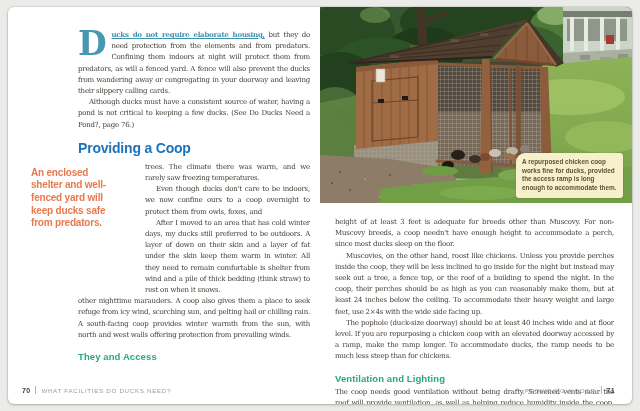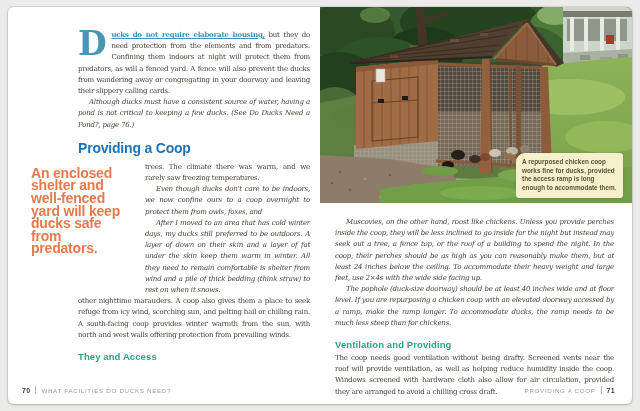--- a/index.html
+++ b/index.html
@@ -8,35 +8,35 @@
   .spread{position:absolute;left:8px;top:7px;width:624px;height:397px;background:#ffffff;
           border-radius:6px;overflow:hidden;box-shadow:0 1px 3px rgba(0,0,0,.22), 0 0 0 1px #dcdcd9;}
   .page{position:absolute;top:0;height:100%;width:312px;}
   .page-left{left:0;}
   .page-right{left:312px;}
 
   
   .bodytext{font-family:"DejaVu Serif",serif;font-size:7px;line-height:11.2px;
             letter-spacing:-0.2px;text-align:justify;color:#46403a;}
   .bodytext p{margin:0;}
-  .indent{text-indent:11px;font-style:italic;}
+  .indent{text-indent:11px;}
 
   .left-content{position:absolute;left:70px;right:10px;top:22px;}
   .dropcap{float:left;font-family:"DejaVu Serif",serif;font-weight:bold;color:#4796b3;
            font-size:33px;line-height:26px;margin:2px 5px 0 0;}
   .leadin{font-weight:bold;color:#3f90ae;text-decoration:underline;}
 
   .main-heading{font-family:"Liberation Sans",sans-serif;font-weight:bold;color:#1d73b9;
                 font-size:14px;line-height:15px;margin:10px 0 6px;letter-spacing:-0.2px;}
   .subhead{font-family:"Liberation Sans",sans-serif;font-weight:bold;color:#29a87c;
            font-size:9.5px;line-height:11px;margin:10px 0 3px;letter-spacing:0.1px;}
 
   .quote-row{display:flex;margin-left:-47px;margin-top:0;}
   .pullquote{flex:none;width:90px;padding-top:5px;font-family:"Liberation Sans",sans-serif;
-             font-weight:bold;color:#e8794e;font-size:14px;line-height:12.6px;text-align:left;}
+             font-weight:bold;color:#e8794e;font-size:10px;line-height:12.6px;text-align:left;}
   .narrowcol{flex:1;margin-left:24px;}
 
   
   .photo{position:absolute;left:0;top:0;width:312px;height:196px;overflow:hidden;}
   .photo svg{display:block;width:100%;height:100%;}
   .photo-caption{position:absolute;right:9px;bottom:5px;width:95px;background:#f7f0cc;
                  border-radius:9px 3px 3px 3px;padding:5px 6px 6px;
                  font-size:6.4px;line-height:8.4px;color:#5c5336;font-weight:bold;
                  box-shadow:0 0 2px rgba(0,0,0,.15);}
 
@@ -201,23 +201,24 @@
           <path d="M60 182 C140 170 220 168 312 160 L312 196 L60 196 Z" fill="#719e46"></path>
           <ellipse cx="120" cy="164" rx="18" ry="5" fill="#6f9c45"></ellipse>
           <ellipse cx="200" cy="168" rx="22" ry="6" fill="#7aa84e"></ellipse>
           <ellipse cx="250" cy="160" rx="20" ry="6" fill="#86b356"></ellipse>
           <ellipse cx="160" cy="186" rx="40" ry="7" fill="#7fae4f" opacity="0.8"></ellipse>
         </svg>
         <div class="photo-caption">A repurposed chicken coop works fine for ducks, provided the access ramp is long enough to accommodate them.</div>
       </div>
 
       <div class="right-content bodytext">
+        <p>height of at least 3 feet is adequate for breeds other than Muscovy. For non-Muscovy breeds, a coop needn't have enough height to accommodate a perch, since most ducks sleep on the floor.</p>
         <p class="indent">Muscovies, on the other hand, roost like chickens. Unless you provide perches inside the coop, they will be less inclined to go inside for the night but instead may seek out a tree, a fence top, or the roof of a building to spend the night. In the coop, their perches should be as high as you can reasonably make them, but at least 24 inches below the ceiling. To accommodate their heavy weight and large feet, use 2×4s with the wide side facing up.</p>
         <p class="indent">The pophole (duck-size doorway) should be at least 40 inches wide and at floor level. If you are repurposing a chicken coop with an elevated doorway accessed by a ramp, make the ramp longer. To accommodate ducks, the ramp needs to be much less steep than for chickens.</p>
-        <h2 class="subhead">Ventilation and Providing</h2>
+        <h2 class="subhead">Ventilation and Lighting</h2>
         <p>The coop needs good ventilation without being drafty. Screened vents near the roof will provide ventilation, as well as helping reduce humidity inside the coop. Windows screened with hardware cloth also allow for air circulation, provided they are arranged to avoid a chilling cross draft.</p>
       </div>
 
       <div class="footer footer-right">
         <span class="footer-section">PROVIDING A COOP</span>
         <span class="footer-divider"></span>
         <span class="pagenum">71</span>
       </div>
     </div>
 

